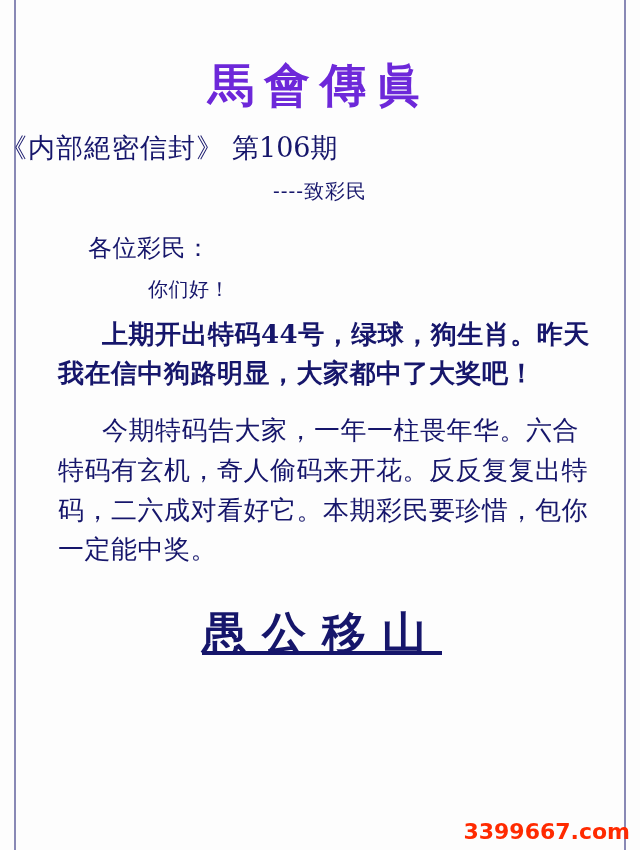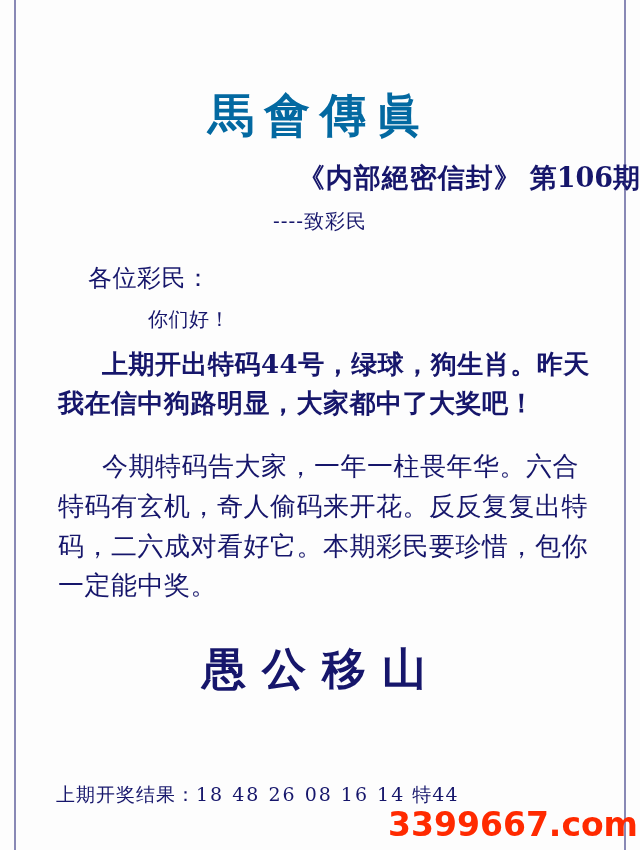--- a/index.html
+++ b/index.html
@@ -40,29 +40,29 @@
     height: 850px;
     background: #2a2a7a;
     opacity: 0.55;
   }
 
   .title {
     text-align: center;
     font-size: 46px;
     font-weight: bold;
     letter-spacing: 10px;
-    color: #0369a1;
-    padding-top: 92px;
+    color: #6d28d9;
+    padding-top: 62px;
     line-height: 1;
     font-family: "DejaVu Serif", "Liberation Serif", serif;
   }
   .subtitle {
-    text-align: right;
+    text-align: left;
     font-size: 27px;
-    font-weight: bold;
+    font-weight: normal;
     color: #16166b;
     margin-top: 22px;
     letter-spacing: 1px;
   }
   .subtitle .issue {
     font-size: 27px;
     letter-spacing: 0px;
     margin-left: 8px;
   }
   .addressee {
@@ -91,55 +91,56 @@
     margin-top: 10px;
   }
   .para {
     margin-top: 12px;
     text-indent: 44px;
     font-size: 26px;
     line-height: 1.5;
     font-weight: bold;
   }
   .para2 {
-    margin-top: 24px;
+    margin-top: 18px;
     text-indent: 44px;
     font-size: 26px;
     line-height: 1.52;
   }
 
   .slogan {
     text-align: center;
     font-size: 44px;
     font-weight: bold;
     letter-spacing: 16px;
     color: #16166b;
     margin-top: 34px;
     padding-left: 4px;
+    text-decoration: underline;
   }
 
   .result-line {
     position: absolute;
     left: 56px;
     bottom: 42px;
     font-size: 19px;
     color: #16166b;
     letter-spacing: 1px;
     white-space: nowrap;
   }
   .result-line .nums {
     letter-spacing: 2px;
   }
 
   .watermark {
     position: absolute;
-    right: 2px;
+    right: 10px;
     bottom: 6px;
     font-family: "DejaVu Sans", "Liberation Sans", sans-serif;
-    font-size: 33px;
+    font-size: 22px;
     font-weight: bold;
     color: #ff2a00;
     letter-spacing: 0px;
   }
 </style>
 </head>
 <body>
 
 <div class="page">
 
@@ -156,19 +157,16 @@
 
   <div class="body-text">
     <div class="greet1">各位彩民：</div>
     <div class="greet2">你们好！</div>
     <div class="para">上期开出特码44号，绿球，狗生肖。昨天我在信中狗路明显，大家都中了大奖吧！</div>
     <div class="para2">今期特码告大家，一年一柱畏年华。六合特码有玄机，奇人偷码来开花。反反复复出特码，二六成对看好它。本期彩民要珍惜，包你一定能中奖。</div>
   </div>
 
   <div class="slogan">愚公移山</div>
 
-  <div class="result-line">
-    <span>上期开奖结果：</span><span class="nums">18 48 26 08 16 14</span>&nbsp;<span>特44</span>
-  </div>
 
   <div class="watermark">3399667.com</div>
 
 </div>
 
 </body></html>

